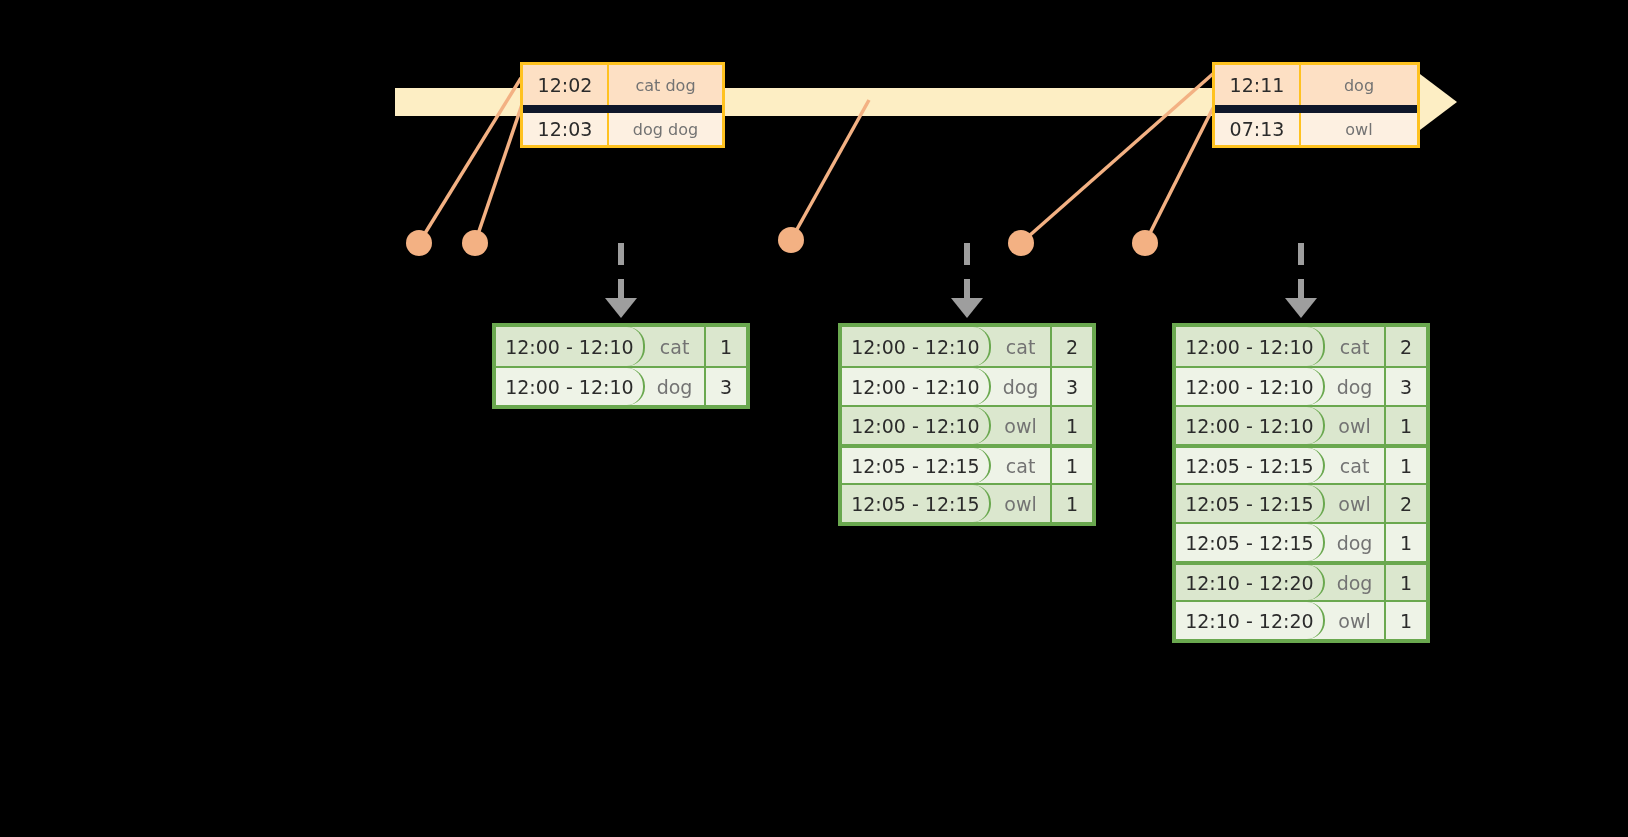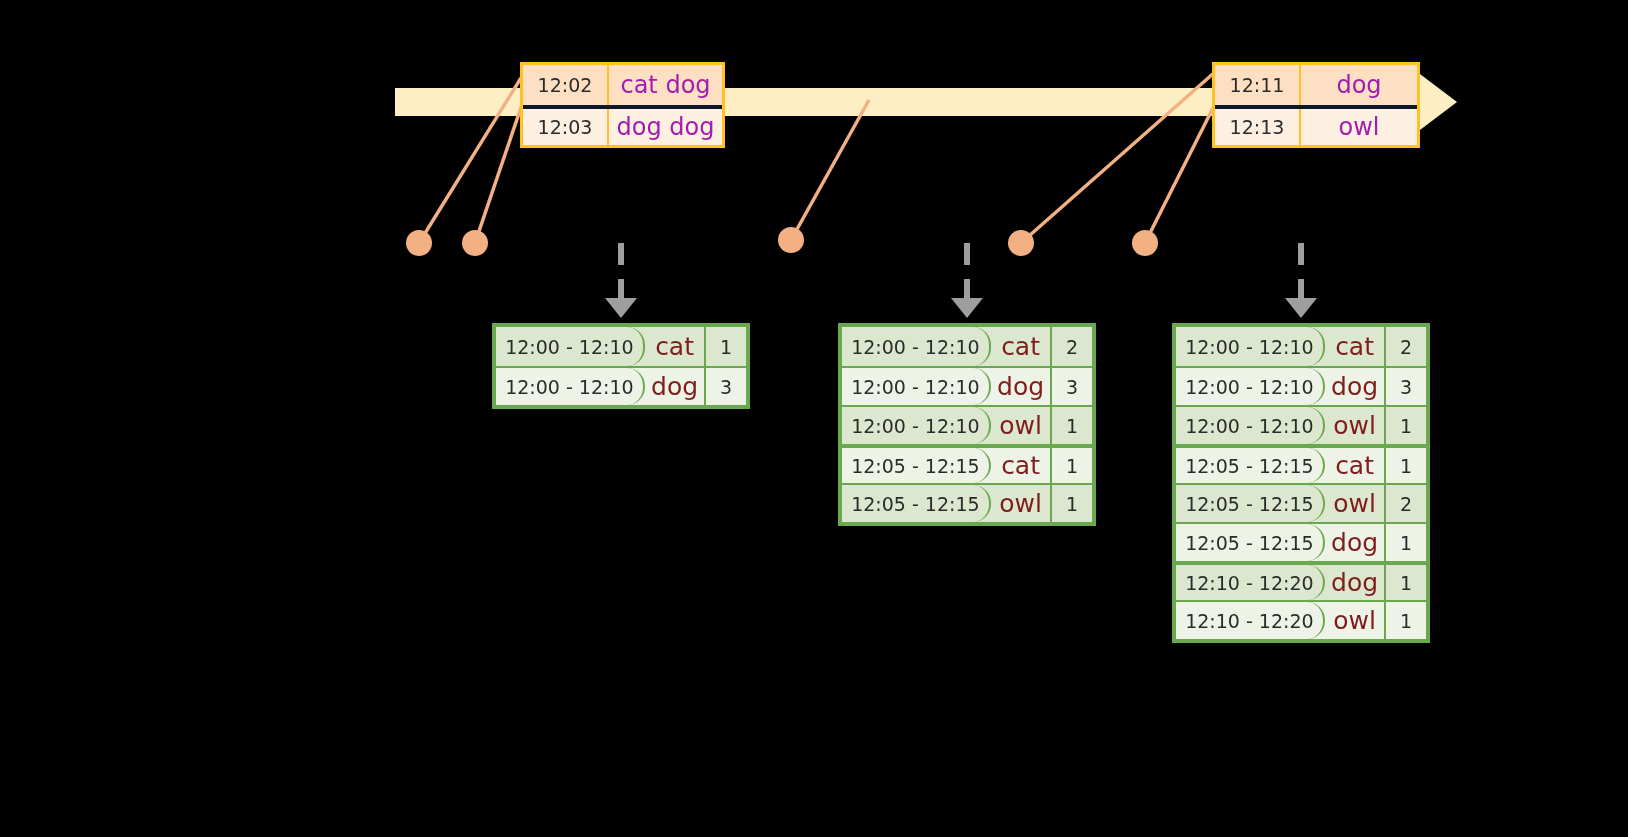--- a/index.html
+++ b/index.html
@@ -19,29 +19,29 @@
     border-top:34px solid transparent;border-bottom:34px solid transparent;
     border-left:45px solid #fdeec4;
   }
 
   
   .evt{
     position:absolute;border:3px solid #ffc220;box-sizing:border-box;
     background:#fdf0e1;
   }
   .evt .row{display:flex;height:40px;box-sizing:border-box;}
-  .evt .row + .row{border-top:4px solid #0f172a;}
+  .evt .row + .row{border-top:8px solid #0f172a;}
   .evt .row.alt{background:#fde0c4;}
   .evt .c-time{
     width:86px;display:flex;align-items:center;justify-content:center;
     font-size:19px;color:#2b2b2b;border-right:2px solid #ffc220;box-sizing:border-box;
   }
   .evt .c-val{
     flex:1;display:flex;align-items:center;justify-content:center;
-    font-size:24px;color:#a21caf;box-sizing:border-box;
+    font-size:16px;color:#737373;box-sizing:border-box;
   }
 
   #evt-a{left:520px;top:62px;width:205px;}
   #evt-b{left:865px;top:88px;width:205px;}
   #evt-c{left:1212px;top:62px;width:208px;}
 
   
   .conn{position:absolute;left:0;top:0;width:1628px;height:837px;pointer-events:none;}
 
   
@@ -52,21 +52,21 @@
   .tbl .trow{display:flex;height:39px;box-sizing:border-box;}
   .tbl .trow + .trow{border-top:2px solid #6aa84f;}
   .tbl .trow.shade{background:#dbe7ce;}
   .tbl .trow.sep{border-top:4px solid #6aa84f;}
   .tbl .w{
     display:flex;align-items:center;justify-content:center;
     font-size:19px;color:#2b2b2b;border-right:2px solid #6aa84f;box-sizing:border-box;border-radius:18px;
   }
   .tbl .k{
     width:62px;display:flex;align-items:center;justify-content:center;
-    font-size:25px;color:#7f1d1d;border-right:2px solid #6aa84f;box-sizing:border-box;
+    font-size:19px;color:#737373;border-right:2px solid #6aa84f;box-sizing:border-box;
   }
   .tbl .n{
     width:40px;display:flex;align-items:center;justify-content:center;
     font-size:19px;color:#2b2b2b;box-sizing:border-box;
   }
   #tbl-1{left:492px;top:323px;width:258px;}
   #tbl-1 .w{width:150px;}
   #tbl-2{left:838px;top:323px;width:258px;}
   #tbl-2 .w{width:150px;}
   #tbl-3{left:1172px;top:323px;width:258px;}
@@ -116,21 +116,21 @@
     </div>
   </div>
 
 
   <div class="evt" id="evt-c">
     <div class="row alt">
       <div class="c-time">12:11</div>
       <div class="c-val">dog</div>
     </div>
     <div class="row">
-      <div class="c-time">12:13</div>
+      <div class="c-time">07:13</div>
       <div class="c-val">owl</div>
     </div>
   </div>
 
   <div class="tbl" id="tbl-1">
       <div class="trow shade">
         <div class="w">12:00 - 12:10</div>
         <div class="k">cat</div>
         <div class="n">1</div>
       </div>

